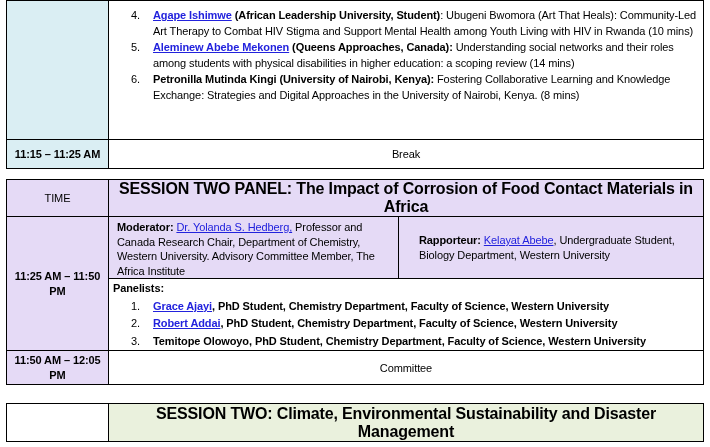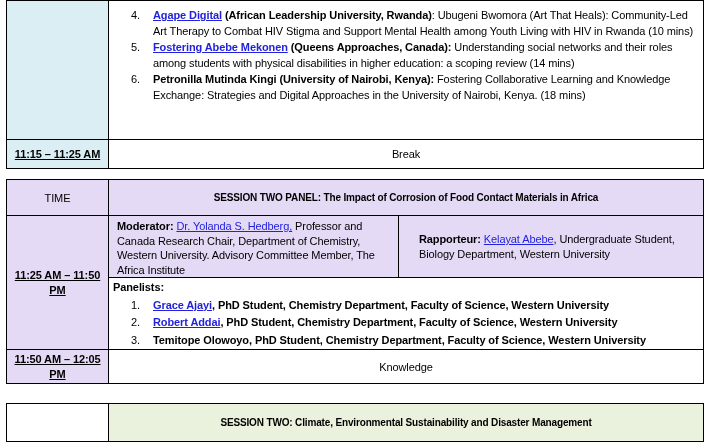--- a/index.html
+++ b/index.html
@@ -27,32 +27,31 @@
     text-decoration:underline;
     cursor:pointer;
   }
   .b { font-weight:bold; }
   .time-cell {
     text-align:center;
     vertical-align:middle;
     font-weight:bold;
     white-space:pre-line;
     line-height:14.5px;
-    text-decoration:underline;
   }
   .center-cell {
     text-align:center;
     vertical-align:middle;
     font-weight:normal;
   }
   .title-cell {
     text-align:center;
     vertical-align:middle;
     font-weight:bold;
-    font-size:10px;
+    font-size:16px;
     letter-spacing:-0.15px;
   }
   
   #t1 { top:0; }
   #t1 .r1 { height:139px; }
   #t1 .r2 { height:29px; }
   #t1 .content-cell { vertical-align:top; padding:7px 6px 0 2px; line-height:15.5px; }
   .li { display:flex; margin-left:20px; margin-bottom:1px; }
   .li .num { flex:0 0 22px; }
   .li .body { flex:1; }
@@ -91,29 +90,29 @@
   <colgroup>
       <col style="width:102px">
       <col style="width:595px">
     </colgroup>
   <tbody>
       <tr class="r1">
     <td class="bg-blue"></td>
     <td class="content-cell">
       <div class="li">
         <span class="num">4.</span>
-        <span class="body"><a class="link b">Agape Digital</a><span class="b"> (African Leadership University, Rwanda)</span><span>: Ubugeni Bwomora (Art That Heals): Community-Led Art Therapy to Combat HIV Stigma and Support Mental Health among Youth Living with HIV in Rwanda (10 mins)</span></span>
+        <span class="body"><a class="link b">Agape Ishimwe</a><span class="b"> (African Leadership University, Student)</span><span>: Ubugeni Bwomora (Art That Heals): Community-Led Art Therapy to Combat HIV Stigma and Support Mental Health among Youth Living with HIV in Rwanda (10 mins)</span></span>
       </div>
       <div class="li">
         <span class="num">5.</span>
-        <span class="body"><a class="link b">Fostering Abebe Mekonen</a><span class="b"> (Queens Approaches, Canada):</span><span> Understanding social networks and their roles among students with physical disabilities in higher education: a scoping review (14 mins)</span></span>
+        <span class="body"><a class="link b">Aleminew Abebe Mekonen</a><span class="b"> (Queens Approaches, Canada):</span><span> Understanding social networks and their roles among students with physical disabilities in higher education: a scoping review (14 mins)</span></span>
       </div>
       <div class="li">
         <span class="num">6.</span>
-        <span class="body"><span class="b">Petronilla Mutinda Kingi (University of Nairobi, Kenya):</span><span> Fostering Collaborative Learning and Knowledge Exchange: Strategies and Digital Approaches in the University of Nairobi, Kenya. (18 mins)</span></span>
+        <span class="body"><span class="b">Petronilla Mutinda Kingi (University of Nairobi, Kenya):</span><span> Fostering Collaborative Learning and Knowledge Exchange: Strategies and Digital Approaches in the University of Nairobi, Kenya. (8 mins)</span></span>
       </div>
     </td>
   </tr>
   <tr class="r2">
     <td class="bg-blue time-cell">11:15 – 11:25 AM</td>
     <td class="center-cell">Break</td>
   </tr>
 </tbody>
   </table>
 
@@ -147,21 +146,21 @@
       </div>
       <div class="li">
         <span class="num">3.</span>
         <span class="body"><span class="b">Temitope Olowoyo, PhD Student, Chemistry Department, Faculty of Science, Western University</span></span>
       </div>
     </td>
   </tr>
   <tr class="rd">
     <td class="bg-lav time-cell">11:50 AM – 12:05
 PM</td>
-    <td class="center-cell" colspan="2">Knowledge</td>
+    <td class="center-cell" colspan="2">Committee</td>
   </tr>
 </tbody>
   </table>
 
 <table id="t3">
   <colgroup>
       <col style="width:102px">
       <col style="width:595px">
     </colgroup>
   <tbody>

